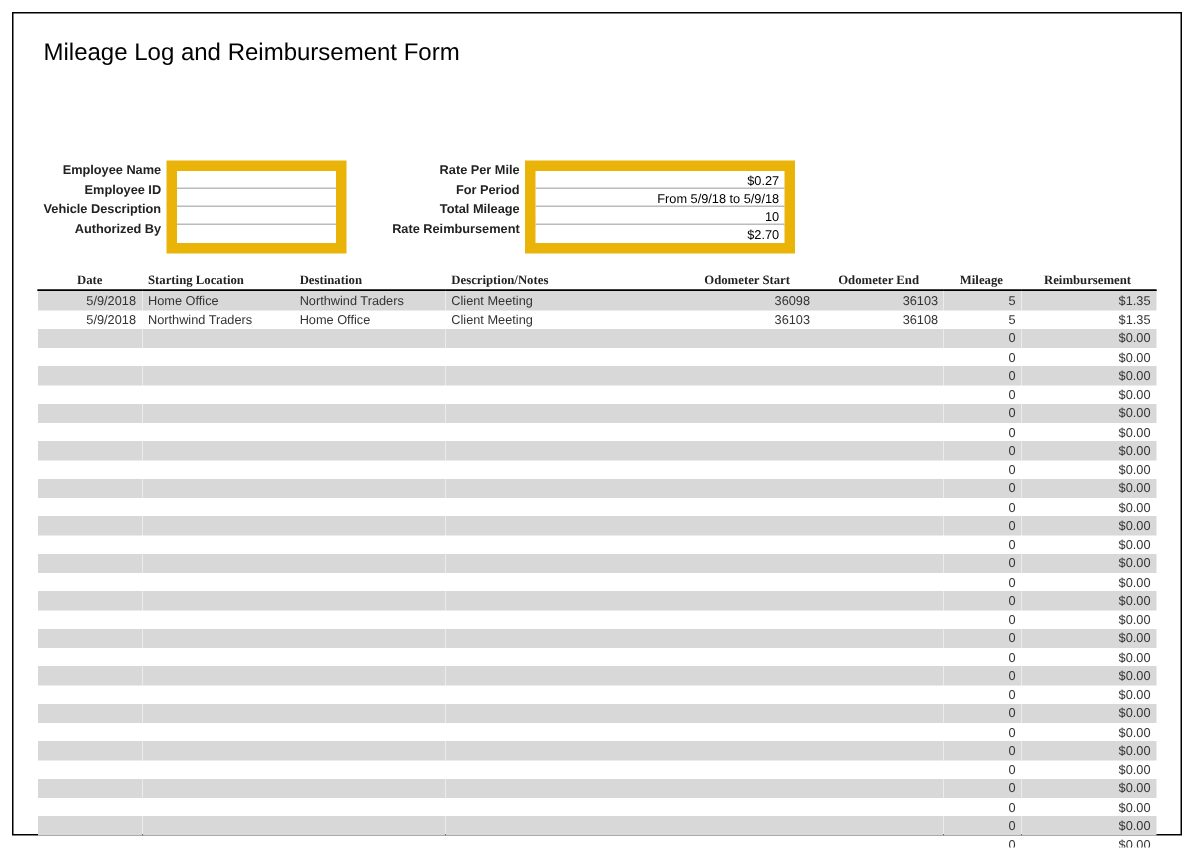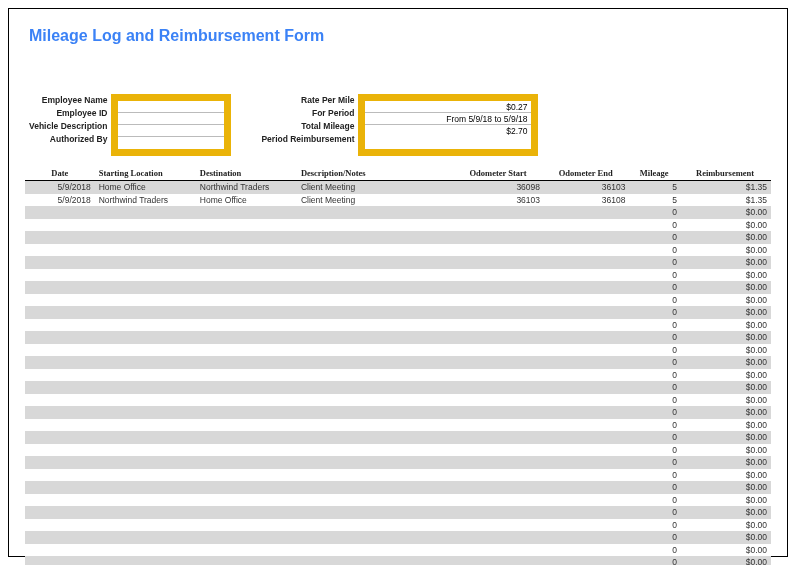--- a/index.html
+++ b/index.html
@@ -12,23 +12,23 @@
   }
   .page {
     width: 780px;
     height: 549px;
     border: 1px solid #000;
     padding: 18px 16px;
     position: relative;
   }
   .title {
     font-size: 16px;
-    font-weight: bold;
-    color: #3b82f6;
-    margin-bottom: 9px;
+    font-weight: normal;
+    color: #000000;
+    margin-bottom: 22px;
     padding-left: 4px;
   }
   .header-block {
     display: flex;
     gap: 30px;
     margin-bottom: 10px;
     padding-left: 4px;
   }
   .hb-left, .hb-right {
     display: flex;
@@ -118,25 +118,26 @@
         <span></span>
         <span></span>
         <span></span>
       </div>
     </div>
     <div class="hb-right">
       <div class="hb-labels">
         <span>Rate Per Mile</span>
         <span>For Period</span>
         <span>Total Mileage</span>
-        <span>Period Reimbursement</span>
+        <span>Rate Reimbursement</span>
       </div>
       <div class="hb-values">
         <span>$0.27</span>
         <span>From 5/9/18 to 5/9/18</span>
+        <span>10</span>
         <span>$2.70</span>
       </div>
     </div>
   </div>
 
   <table>
     <colgroup>
       <col class="date">
         <col class="start">
         <col class="dest">

